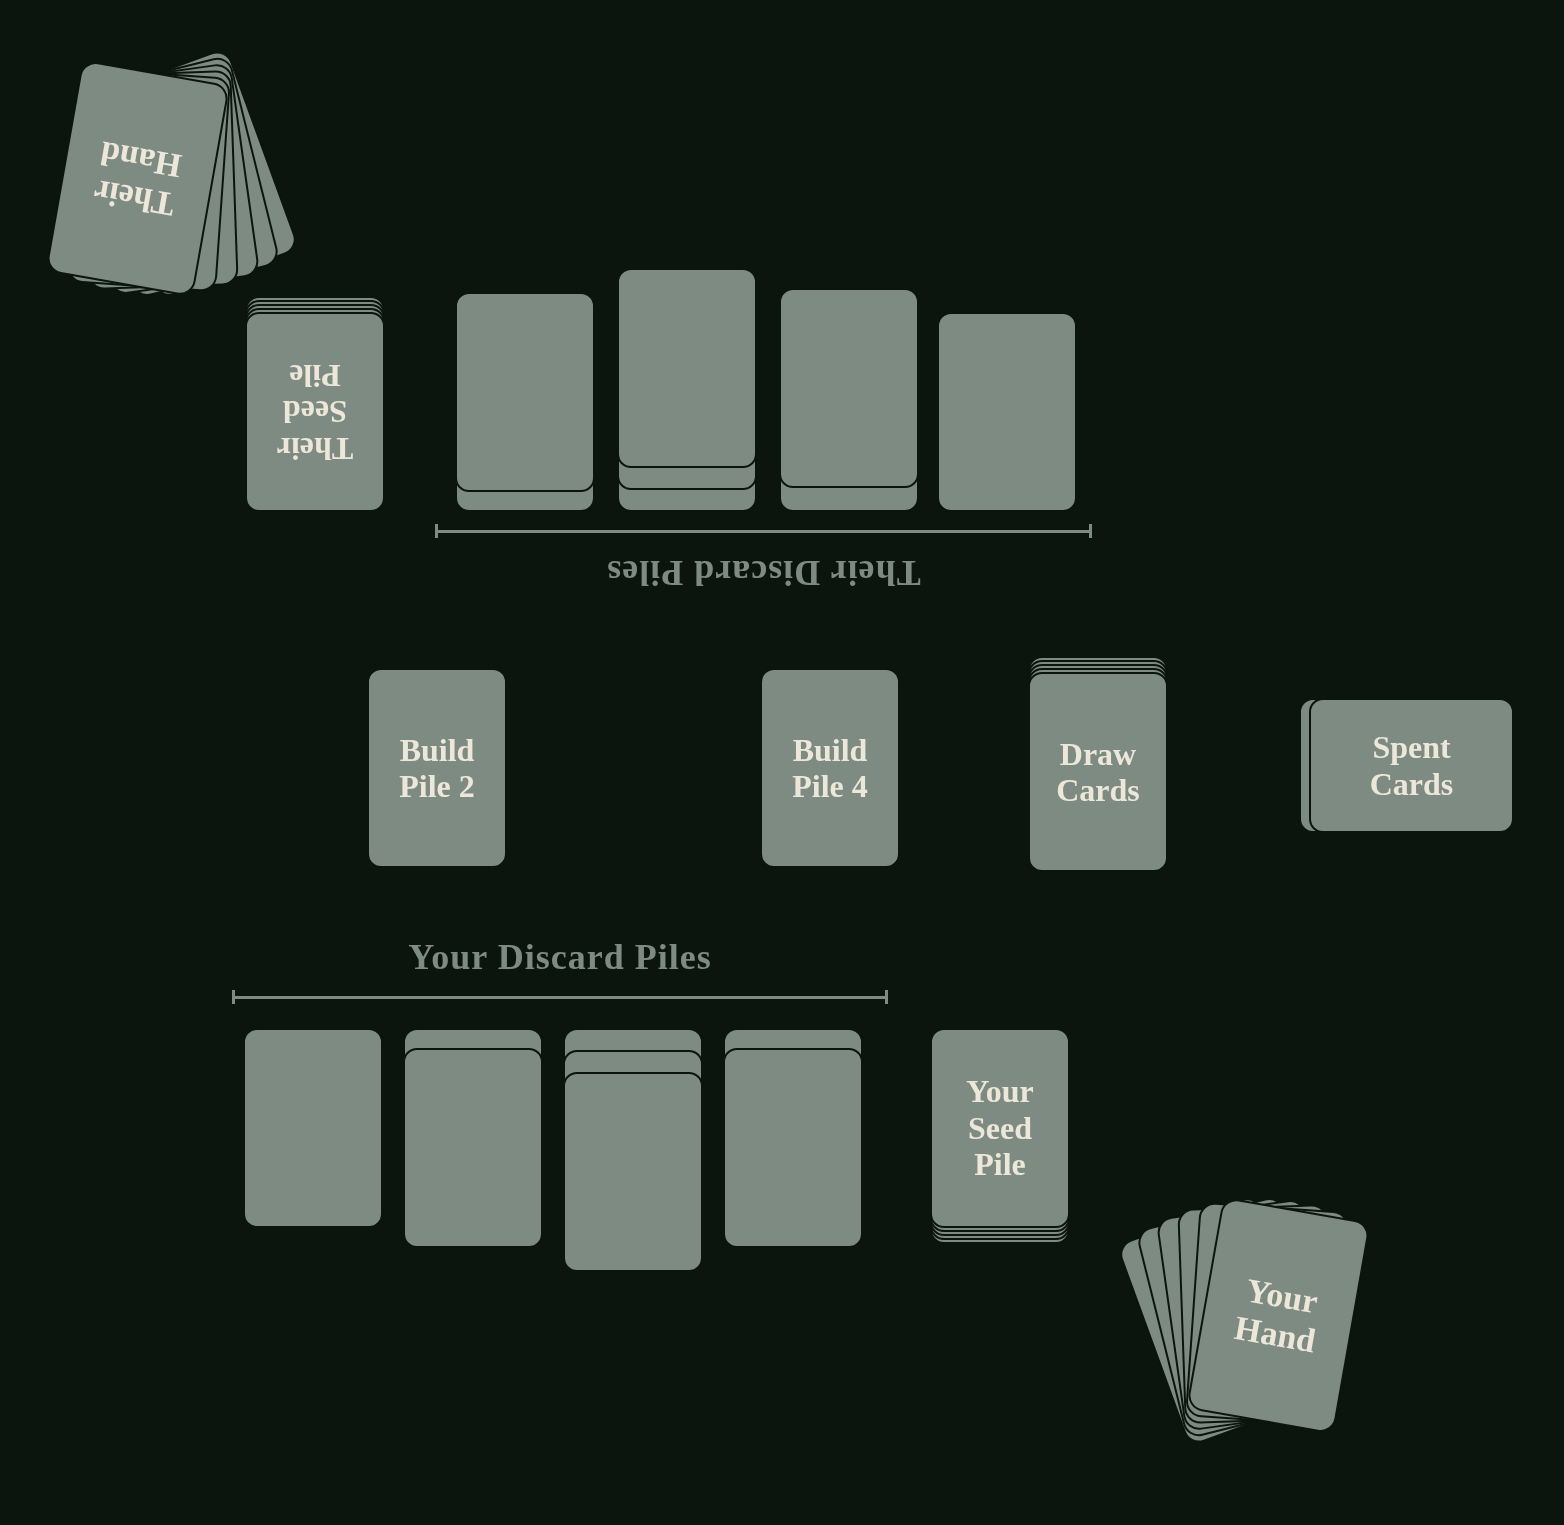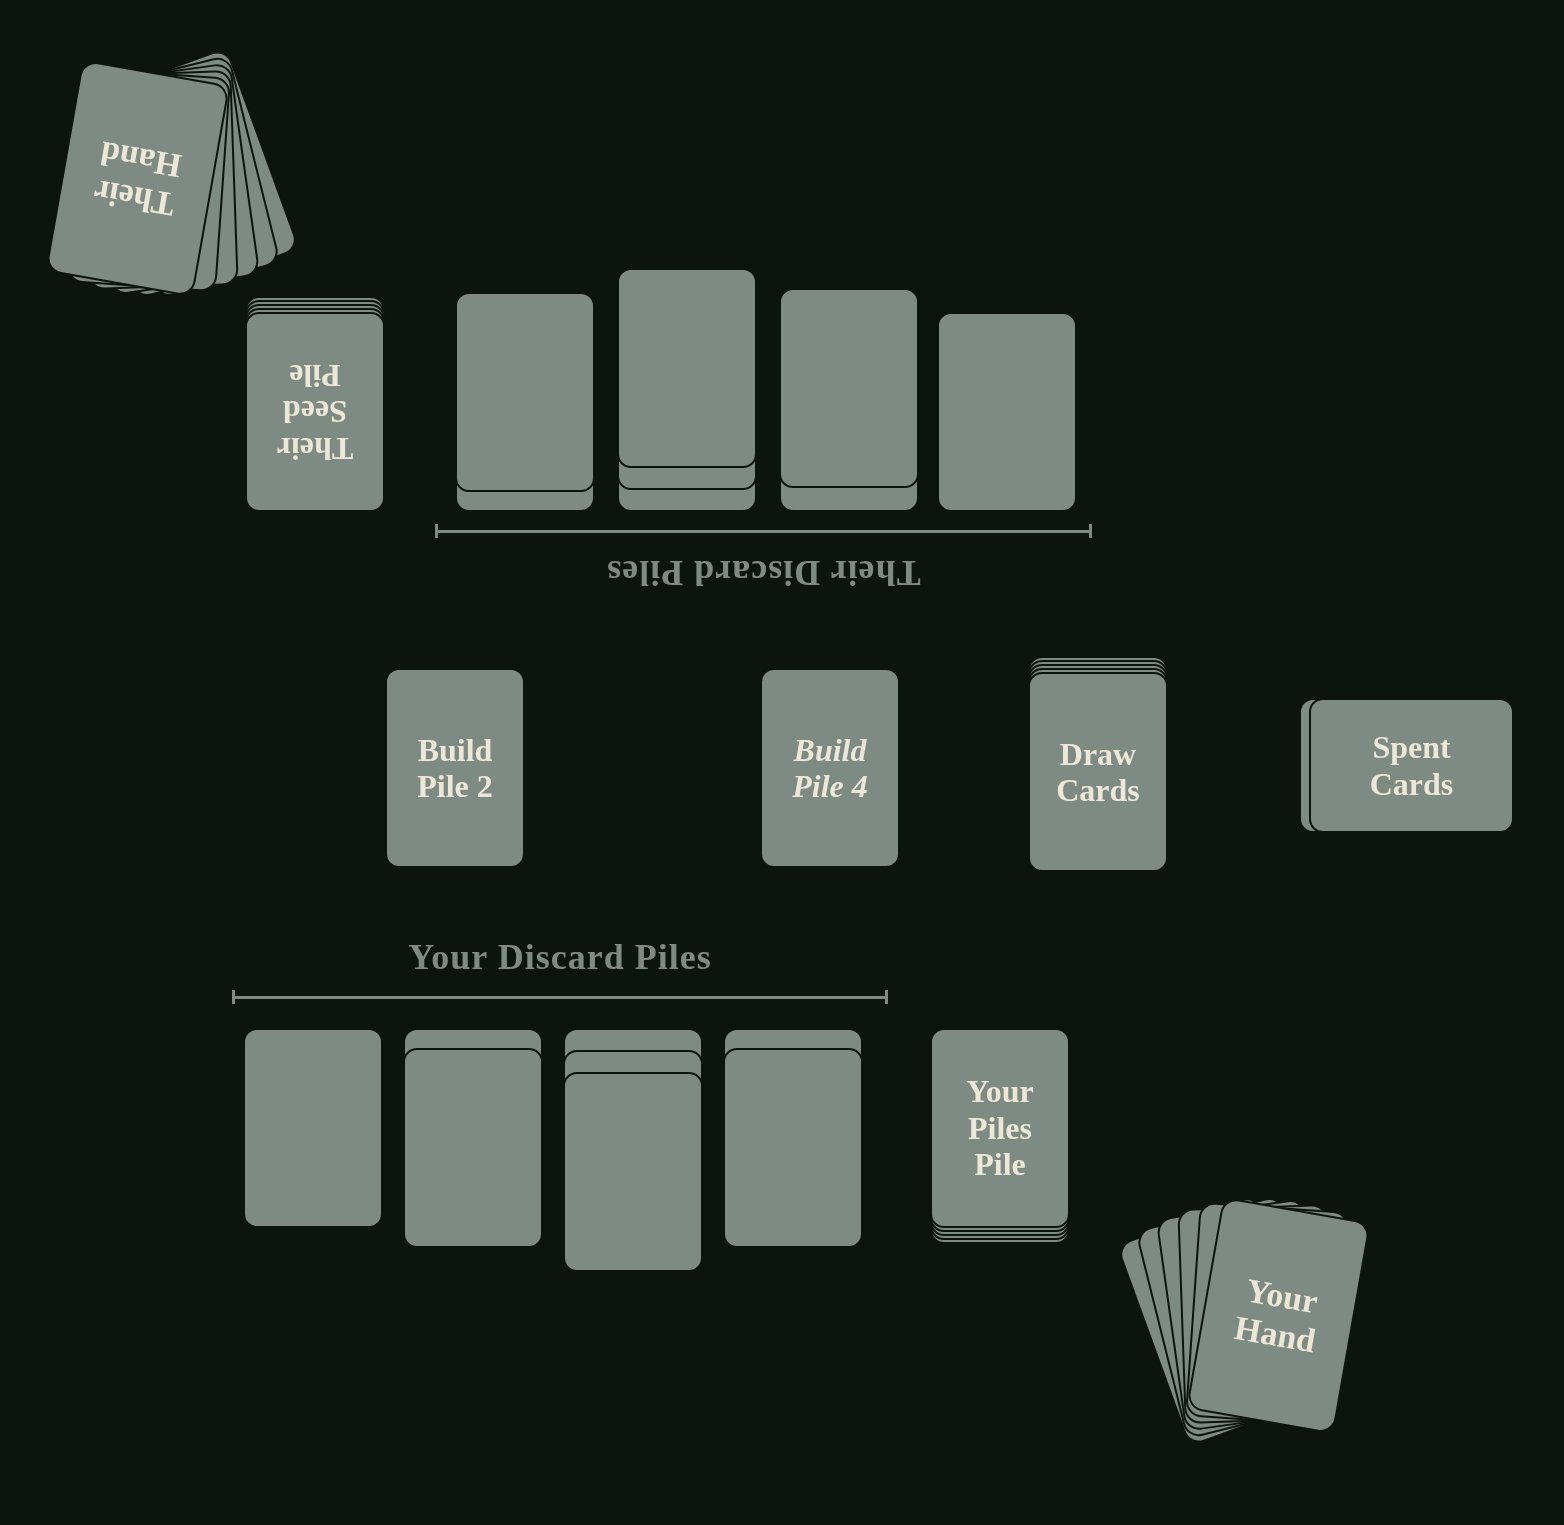--- a/index.html
+++ b/index.html
@@ -57,23 +57,23 @@
   .tdp2 { left: 617px; top: 268px; }
   .tdp3 { left: 779px; top: 288px; }
   .tdp4 { left: 937px; top: 312px; }
 
   .ydp1 { left: 243px; top: 1028px; }
   .ydp2 { left: 403px; top: 1028px; }
   .ydp3 { left: 563px; top: 1028px; }
   .ydp4 { left: 723px; top: 1028px; }
 
   .bp1 { left: 196px; top: 668px; }
-  .bp2 { left: 385px; top: 668px; }
+  .bp2 { left: 367px; top: 668px; }
   .bp3 { left: 573px; top: 668px; }
-  .bp4 { left: 760px; top: 668px; font-style: italic; }
+  .bp4 { left: 760px; top: 668px; }
 
   
   .bracket {
     position: absolute;
     height: 14px;
     border-left: 3px solid var(--annotation, #7d8b83);
     border-right: 3px solid var(--annotation, #7d8b83);
   }
   .bracket::after {
     content: "";
@@ -216,21 +216,21 @@
     <div class="card std t20"></div>
   </div>
 
   <div class="pile your-seed">
     <div class="edge std t16"></div>
     <div class="edge std t12"></div>
     <div class="edge std t8"></div>
     <div class="edge std t4"></div>
     <div class="card std t0">
       <div class="face">
-        <span class="card-text">Your Piles Pile</span>
+        <span class="card-text">Your Seed Pile</span>
       </div>
     </div>
   </div>
 
   <div class="hand your-hand">
     <div class="fcard f1"></div>
     <div class="fcard f2"></div>
     <div class="fcard f3"></div>
     <div class="fcard f4"></div>
     <div class="fcard f5"></div>

